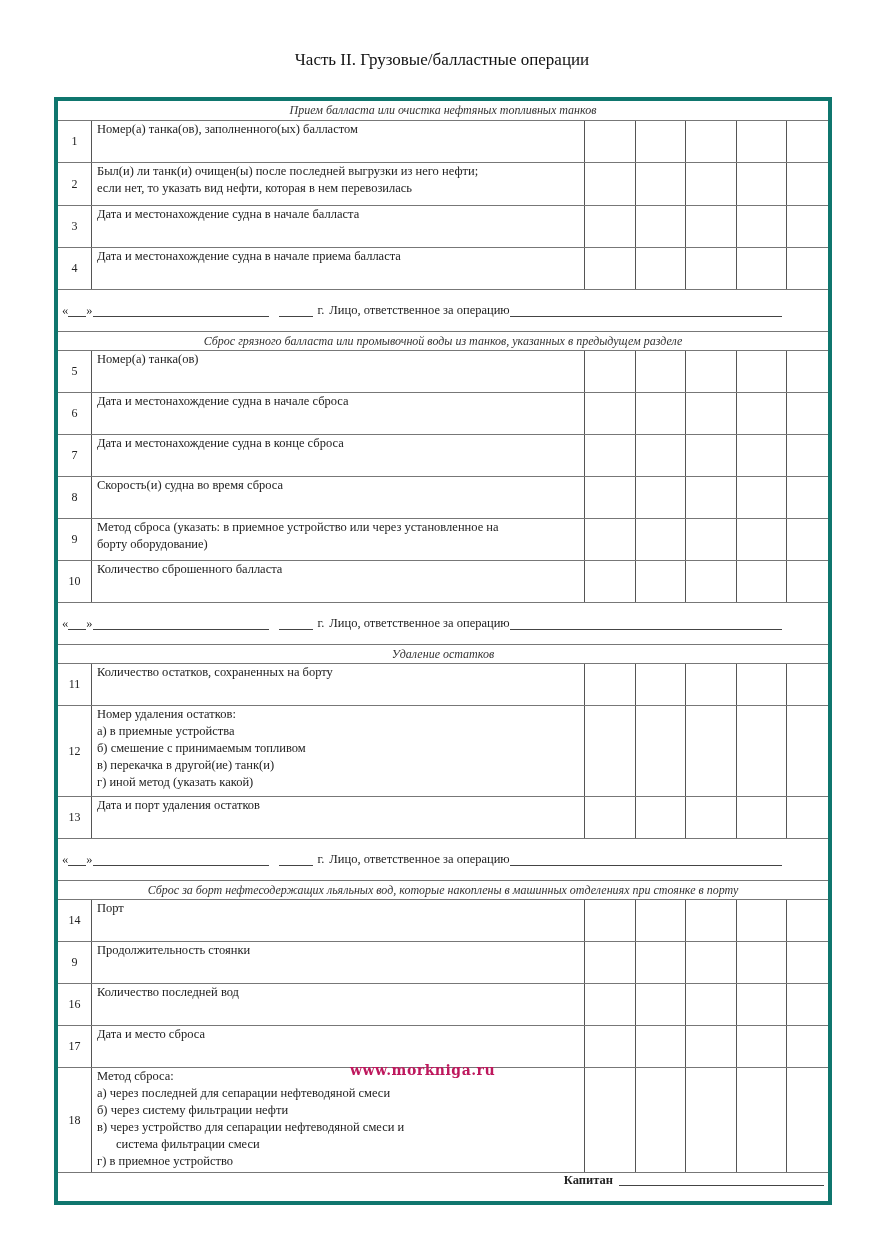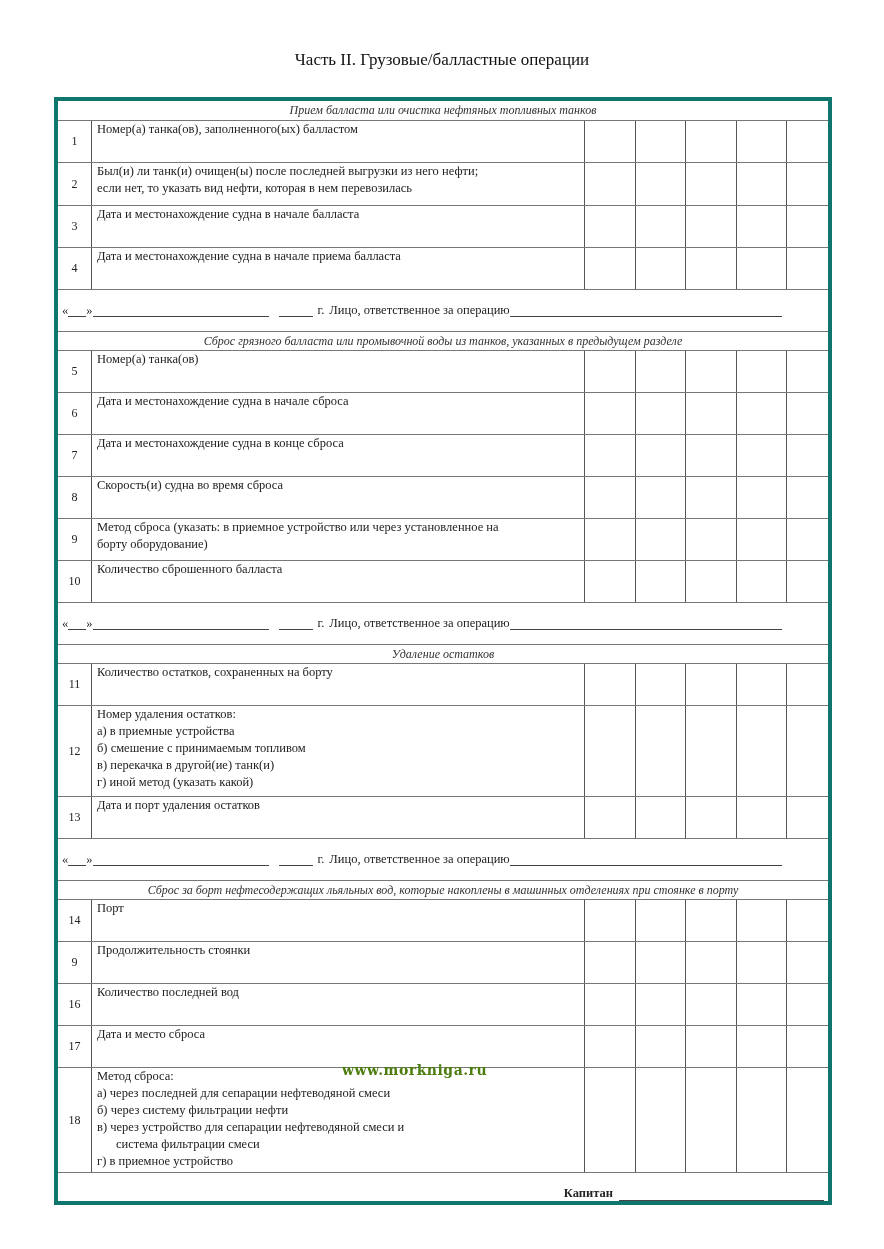--- a/index.html
+++ b/index.html
@@ -16,25 +16,25 @@
   .num { width: 33px; border-right: 1px solid #555; display: flex; align-items: center;
          justify-content: center; font-size: 12px; flex: none; }
   .txt { width: 493px; border-right: 1px solid #555; font-size: 12.5px; line-height: 17px;
          padding: 0 5px; display: flex; flex-direction: column; flex: none; box-sizing: border-box; }
   .txt .ln { white-space: nowrap; }
   .txt .ln.indent { padding-left: 19px; }
   .cell { width: 50.5px; border-right: 1px solid #555; flex: none; box-sizing: border-box; }
   .cell:last-child { border-right: none; flex: 1; }
   .sig { height: 42px; font-size: 12.5px; display: flex; align-items: center; padding-left: 4px; white-space: nowrap; }
   .sig .blank { display: inline-block; border-bottom: 1px solid #444; height: 12px; vertical-align: baseline; }
-  .cap { height: 29px; display: flex; align-items: flex-end; justify-content: flex-end; padding-right: 4px;
+  .cap { height: 29px; display: flex; align-items: flex-start; justify-content: flex-end; padding-right: 4px;
          font-size: 12.5px; font-weight: bold; }
   .cap .blank { display: inline-block; width: 205px; border-bottom: 1px solid #444; height: 12px; margin-left: 6px; }
-  .watermark { position: absolute; left: 342px; top: 1062px; font-family: "DejaVu Serif", serif;
-               font-weight: bold; font-size: 14px; color: #4d7c0f; letter-spacing: 0.5px; }
+  .watermark { position: absolute; left: 350px; top: 1062px; font-family: "DejaVu Serif", serif;
+               font-weight: bold; font-size: 14px; color: #be185d; letter-spacing: 0.5px; }
 </style>
 </head>
 <body>
 
 <div class="title">Часть II. Грузовые/балластные операции</div>
 
 <div class="frame" id="frame">
     <div class="row sec">Прием балласта или очистка нефтяных топливных танков</div>
     <div class="row item" style="height: 42px;">
       <div class="num">1</div>

